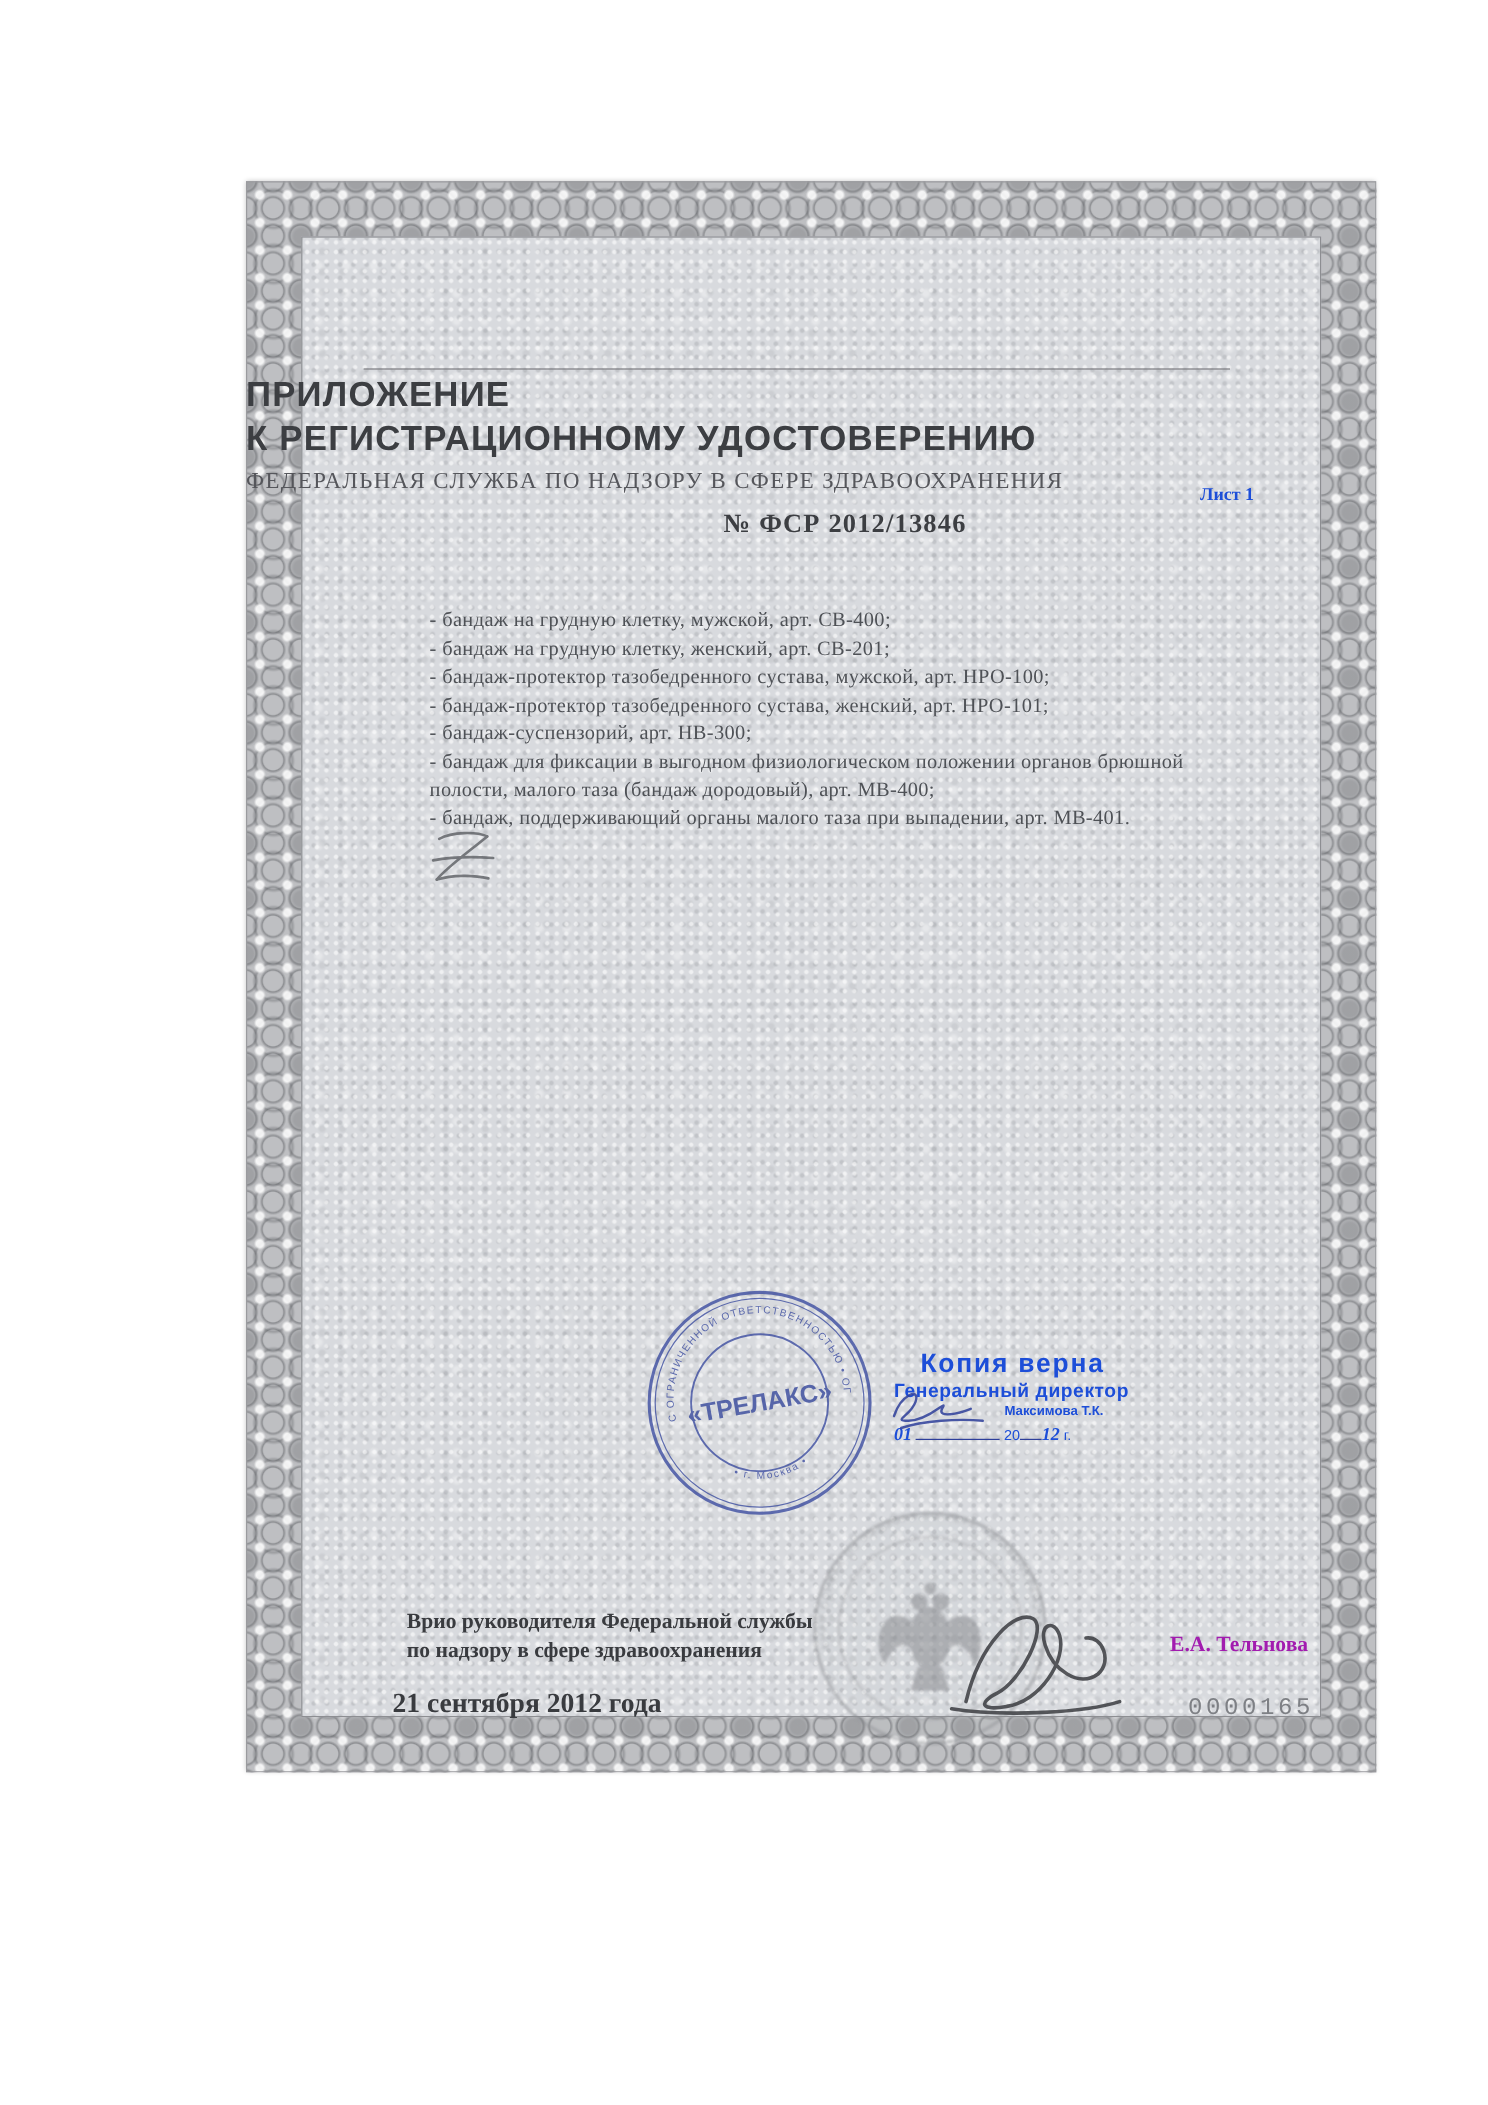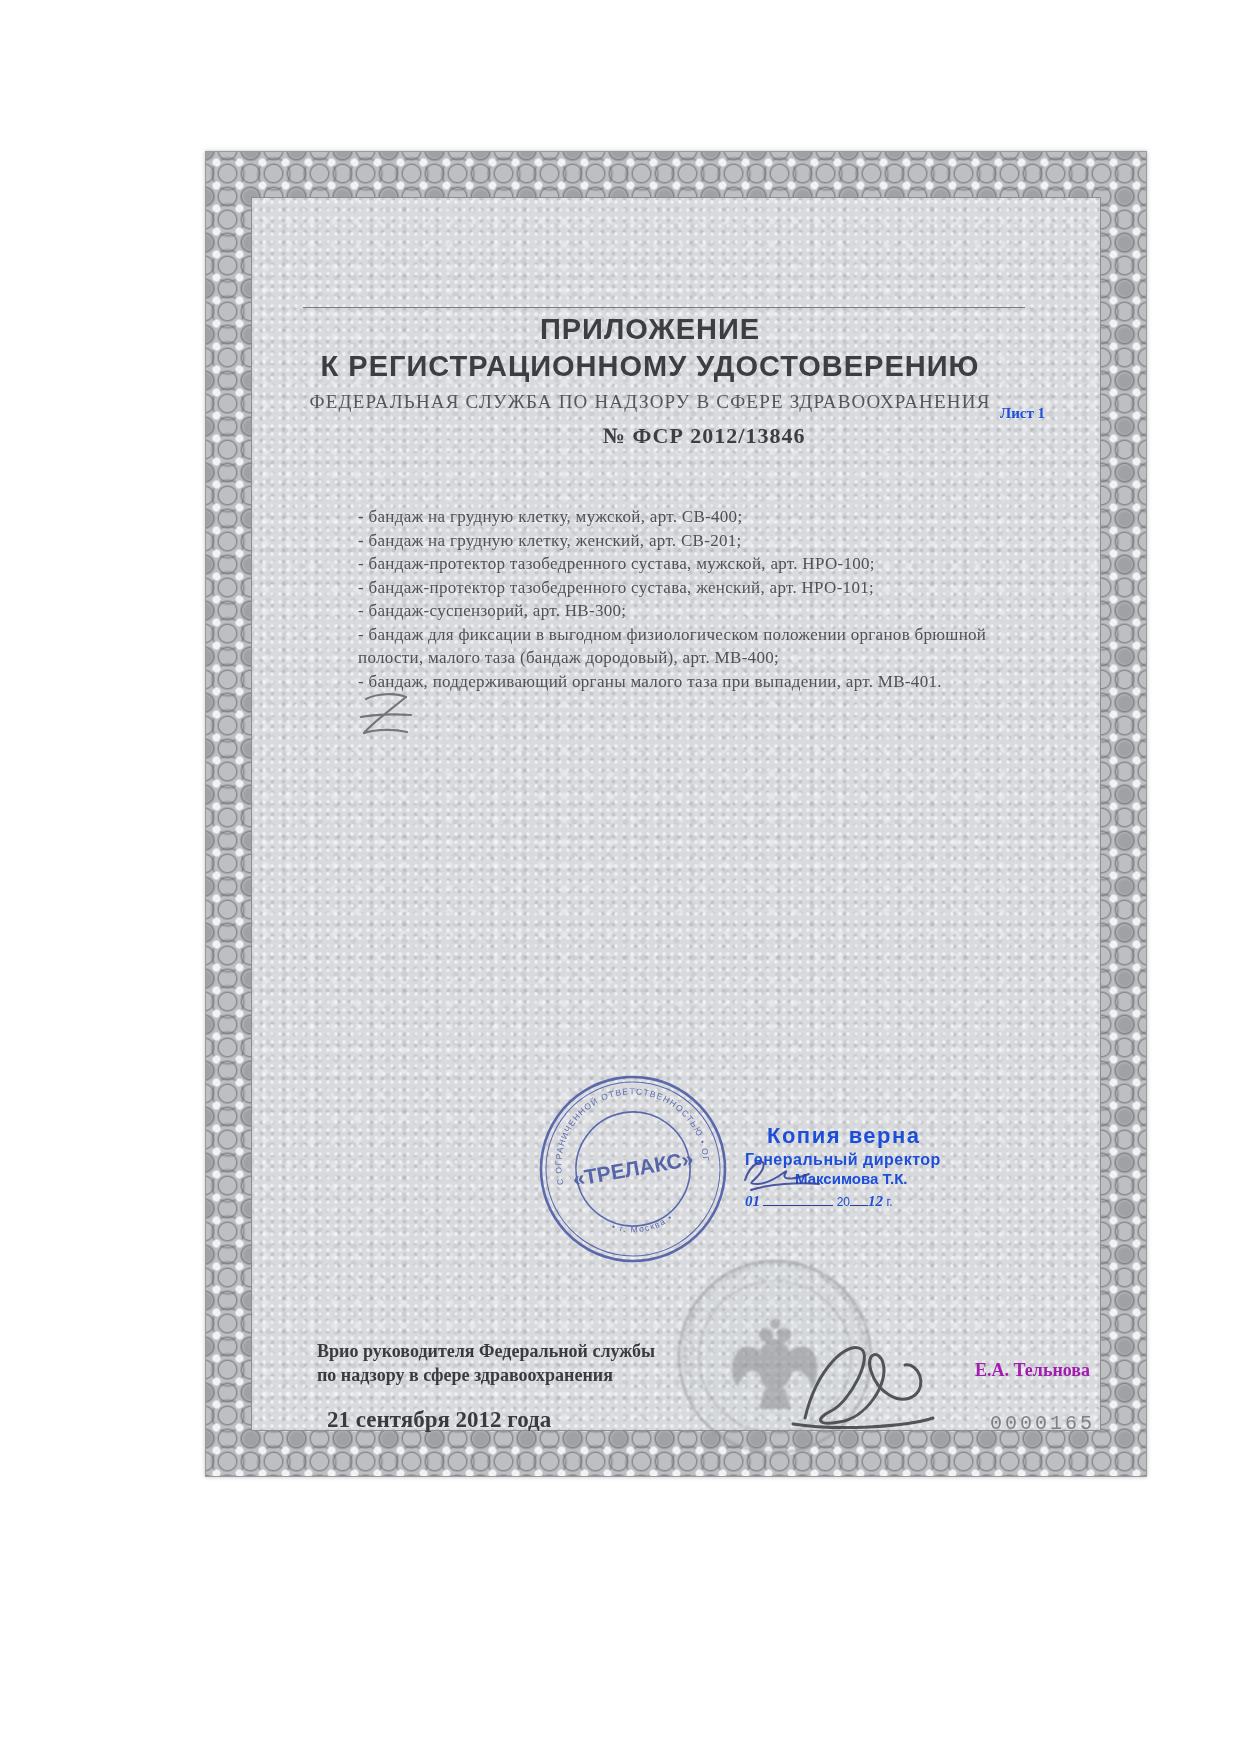--- a/index.html
+++ b/index.html
@@ -24,41 +24,41 @@
     background-image:
       radial-gradient(circle, rgba(255,255,255,.6) 1.2px, transparent 2.4px),
       radial-gradient(circle, rgba(142,145,150,.30) 1.2px, transparent 2.6px),
       radial-gradient(circle, rgba(160,163,168,.22) 2px, transparent 4px),
       radial-gradient(circle, rgba(255,255,255,.35) 2px, transparent 5px);
     background-size:8px 8px, 11px 11px, 17px 17px, 23px 23px;
     background-position:0 0, 4px 6px, 8px 3px, 2px 12px;
     border:1px solid #8d8e92;}
   
   .abs{position:absolute;}
-  .center-block{left:0;width:890px;text-align:center;}
+  .center-block{left:0;width:890px;text-align:left;}
   .issuer{top:240px;font-size:19px;letter-spacing:1.2px;color:#55565b;
           font-family:"Liberation Serif",serif;}
   .divider{top:156px;left:98px;width:722px;border-top:1.6px solid #7c7d81;}
   .titles{top:160px;font-family:"Liberation Sans",sans-serif;font-weight:700;
           font-size:29px;line-height:37px;letter-spacing:1px;color:#3c3e42;}
   .sheet{left:795px;top:254px;font-weight:700;font-size:15px;color:#1d4ed8;}
   .regnum{left:398px;top:272px;font-weight:700;font-size:22px;letter-spacing:1px;color:#3c3e42;}
   .items{left:153px;top:354px;width:690px;font-size:17px;line-height:23.5px;
          letter-spacing:.3px;color:#4e5156;}
-  .vrio{left:112px;top:1188px;font-weight:700;font-size:18px;line-height:24px;color:#393b3f;}
+  .vrio{left:134px;top:1188px;font-weight:700;font-size:18px;line-height:24px;color:#393b3f;}
   .date21{left:122px;top:1256px;font-weight:700;font-size:23px;color:#393b3f;}
   .telnova{left:770px;top:1209px;font-weight:700;font-size:18px;color:#a21caf;}
   .serial{left:785px;top:1261px;font-family:"Liberation Mono",monospace;font-size:20px;
           letter-spacing:3px;color:#7e8085;}
   
   .copyblk{left:540px;top:972px;width:230px;color:#1d4ed8;
            font-family:"Liberation Sans",sans-serif;}
   .copy1{margin-left:22px;font-weight:700;font-size:22px;letter-spacing:1.5px;}
   .copy2{margin-top:2px;font-weight:700;font-size:16px;letter-spacing:.5px;}
-  .copy3{margin-left:50px;margin-top:1px;font-weight:700;font-size:15px;}
+  .copy3{margin-left:92px;margin-top:1px;font-weight:700;font-size:11px;}
   .copydate{margin-top:6px;font-size:12px;white-space:nowrap;}
   .blank{display:inline-block;border-bottom:1px solid #2e3f9b;height:11px;}
   .hand{font-family:"Liberation Serif",serif;font-style:italic;font-weight:700;font-size:15px;}
   .sig-over{left:534px;top:995px;}
   .seal-svg{left:460px;top:1096px;}
   .trelax-svg{left:328px;top:918px;}
   .darksig{left:582px;top:1172px;}
   .zmark{left:152px;top:538px;}
 </style>
 </head>

